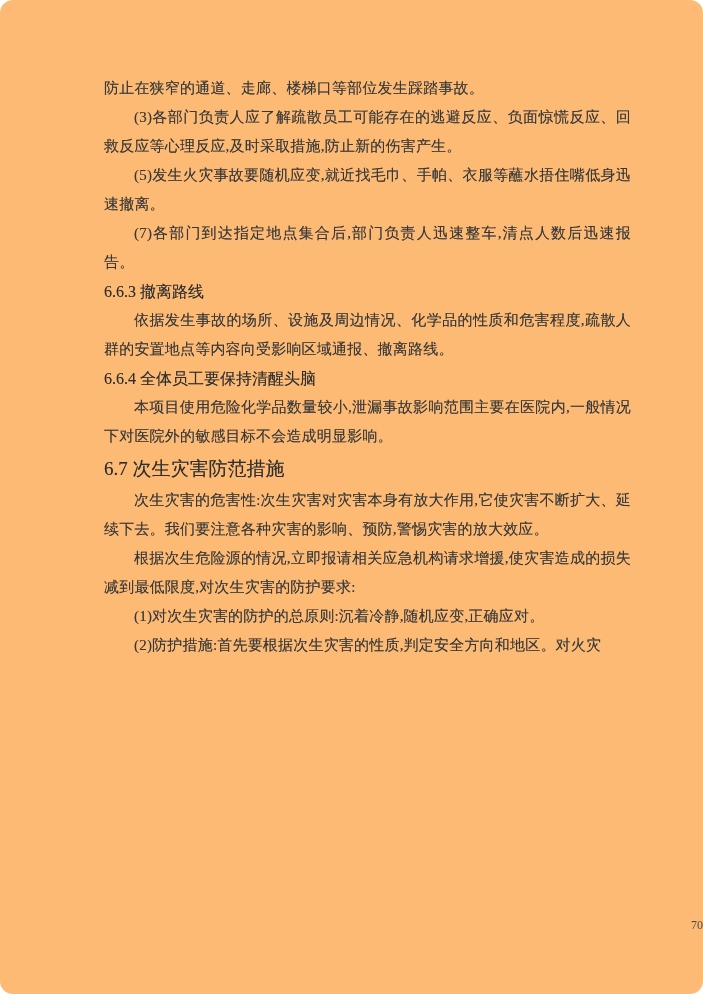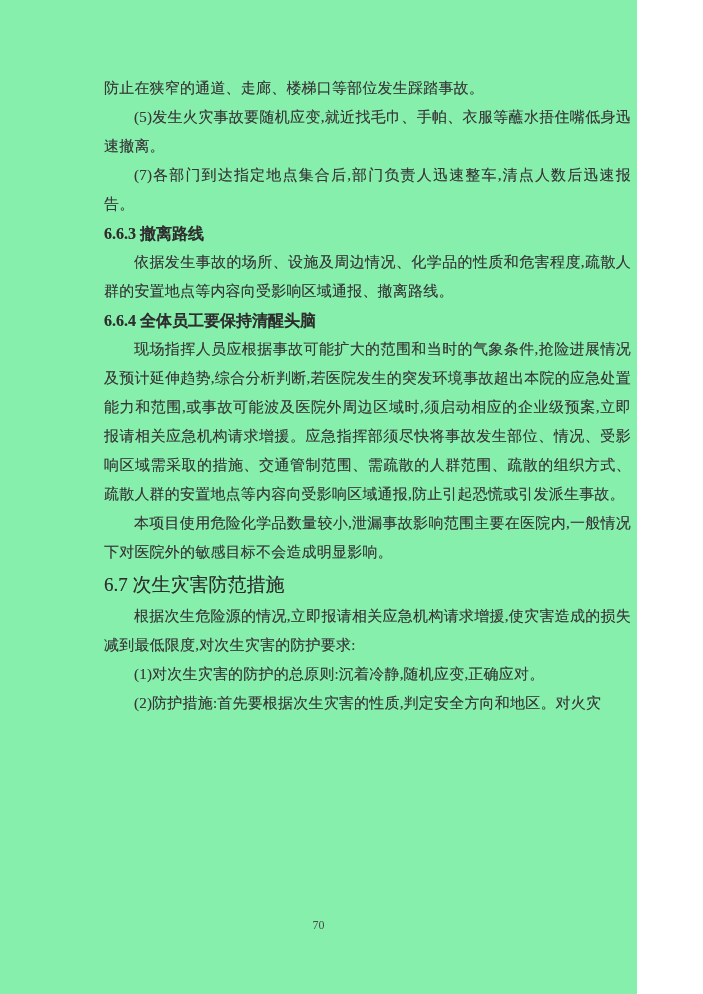--- a/index.html
+++ b/index.html
@@ -2,79 +2,81 @@
 <html><head>
 <meta charset="utf-8">
 <style>
   html, body {
     margin: 0;
     padding: 0;
     background: #ffffff;
   }
   .page {
     position: relative;
-    width: 637px;
+    width: 703px;
     height: 994px;
-    background: #86efac;
+    background: #fdba74;
     overflow: hidden;
     font-family: "Liberation Serif", serif;
     color: #383838;
+    border-radius: 13px;
   }
   .content {
     position: absolute;
     left: 104px;
     top: 74px;
     width: 527px;
     text-shadow: 0 0 0.4px rgba(70,70,70,0.55);
   }
   p.para {
     margin: 0;
     font-size: 15px;
     line-height: 29px;
     text-align: justify;
     text-justify: inter-ideograph;
     letter-spacing: 0.2px;
   }
   p.para.indent { text-indent: 30px; }
   p.h3 {
     margin: 0;
     font-size: 16px;
-    font-weight: bold;
+    font-weight: normal;
     line-height: 29px;
     color: #2e2e2e;
   }
   p.h2 {
     margin: 2px 0 2px 0;
     font-size: 19px;
     font-weight: normal;
     line-height: 31px;
     color: #2e2e2e;
   }
   .page-number {
     position: absolute;
     top: 918px;
     left: 0;
     width: 100%;
-    text-align: center;
+    text-align: right;
     font-size: 12px;
     color: #4a4a4a;
   }
 </style>
 </head>
 <body>
 
 <div class="page">
   <div class="content">
       <p class="para">防止在狭窄的通道、走廊、楼梯口等部位发生踩踏事故。</p>
+      <p class="para indent">(3)各部门负责人应了解疏散员工可能存在的逃避反应、负面惊慌反应、回救反应等心理反应,及时采取措施,防止新的伤害产生。</p>
       <p class="para indent">(5)发生火灾事故要随机应变,就近找毛巾、手帕、衣服等蘸水捂住嘴低身迅速撤离。</p>
       <p class="para indent">(7)各部门到达指定地点集合后,部门负责人迅速整车,清点人数后迅速报告。</p>
       <p class="h3">6.6.3 撤离路线</p>
       <p class="para indent">依据发生事故的场所、设施及周边情况、化学品的性质和危害程度,疏散人群的安置地点等内容向受影响区域通报、撤离路线。</p>
       <p class="h3">6.6.4 全体员工要保持清醒头脑</p>
-      <p class="para indent">现场指挥人员应根据事故可能扩大的范围和当时的气象条件,抢险进展情况及预计延伸趋势,综合分析判断,若医院发生的突发环境事故超出本院的应急处置能力和范围,或事故可能波及医院外周边区域时,须启动相应的企业级预案,立即报请相关应急机构请求增援。应急指挥部须尽快将事故发生部位、情况、受影响区域需采取的措施、交通管制范围、需疏散的人群范围、疏散的组织方式、疏散人群的安置地点等内容向受影响区域通报,防止引起恐慌或引发派生事故。</p>
       <p class="para indent">本项目使用危险化学品数量较小,泄漏事故影响范围主要在医院内,一般情况下对医院外的敏感目标不会造成明显影响。</p>
       <p class="h2">6.7 次生灾害防范措施</p>
+      <p class="para indent">次生灾害的危害性:次生灾害对灾害本身有放大作用,它使灾害不断扩大、延续下去。我们要注意各种灾害的影响、预防,警惕灾害的放大效应。</p>
       <p class="para indent">根据次生危险源的情况,立即报请相关应急机构请求增援,使灾害造成的损失减到最低限度,对次生灾害的防护要求:</p>
       <p class="para indent">(1)对次生灾害的防护的总原则:沉着冷静,随机应变,正确应对。</p>
       <p class="para indent">(2)防护措施:首先要根据次生灾害的性质,判定安全方向和地区。对火灾</p>
     </div>
   <div class="page-number">70</div>
 </div>
 
 </body></html>

